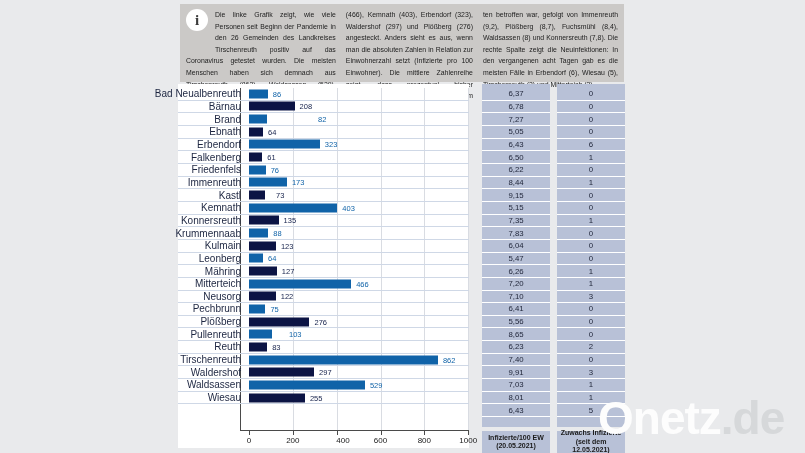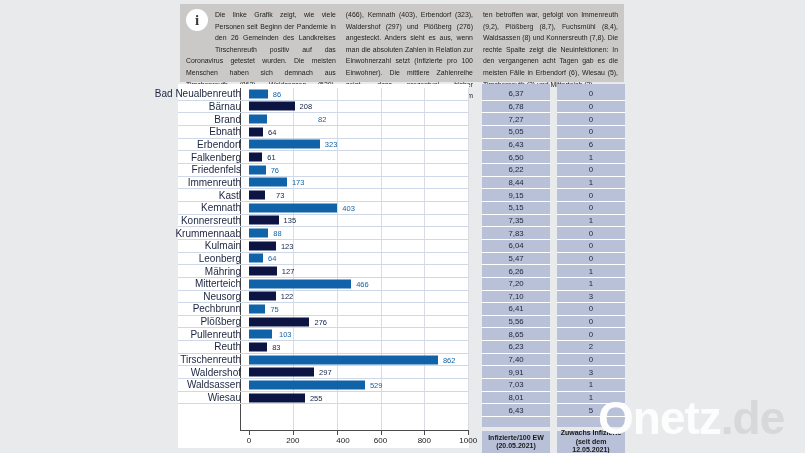--- a/index.html
+++ b/index.html
@@ -206,21 +206,21 @@
         <div class="bar-value blue" style="left: 92.44px;">75</div>
       </div>
       <div class="chart-row">
         <div class="row-label">Plößberg</div>
         <div class="bar navy" style="width: 60.4992px;"></div>
         <div class="bar-value navy" style="left: 136.499px;">276</div>
       </div>
       <div class="chart-row">
         <div class="row-label">Pullenreuth</div>
         <div class="bar blue" style="width: 22.5776px;"></div>
-        <div class="bar-value blue" style="left: 101px;">103</div>
+        <div class="bar-value blue" style="left: 111px;">103</div>
       </div>
       <div class="chart-row">
         <div class="row-label">Reuth</div>
         <div class="bar navy" style="width: 18.1936px;"></div>
         <div class="bar-value navy" style="left: 94.1936px;">83</div>
       </div>
       <div class="chart-row">
         <div class="row-label">Tirschenreuth</div>
         <div class="bar blue" style="width: 188.95px;"></div>
         <div class="bar-value blue" style="left: 264.95px;">862</div>

